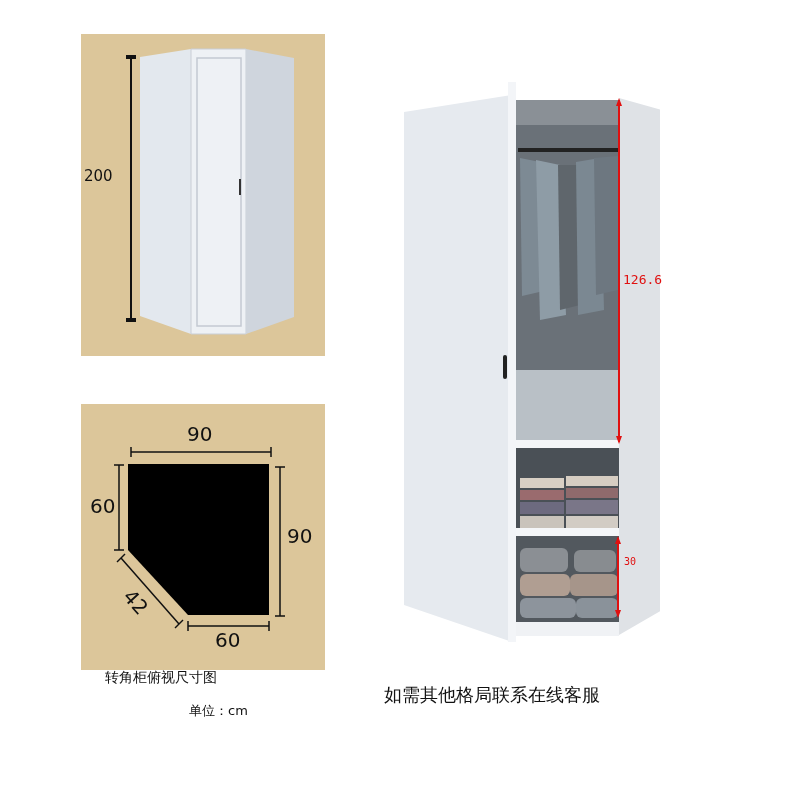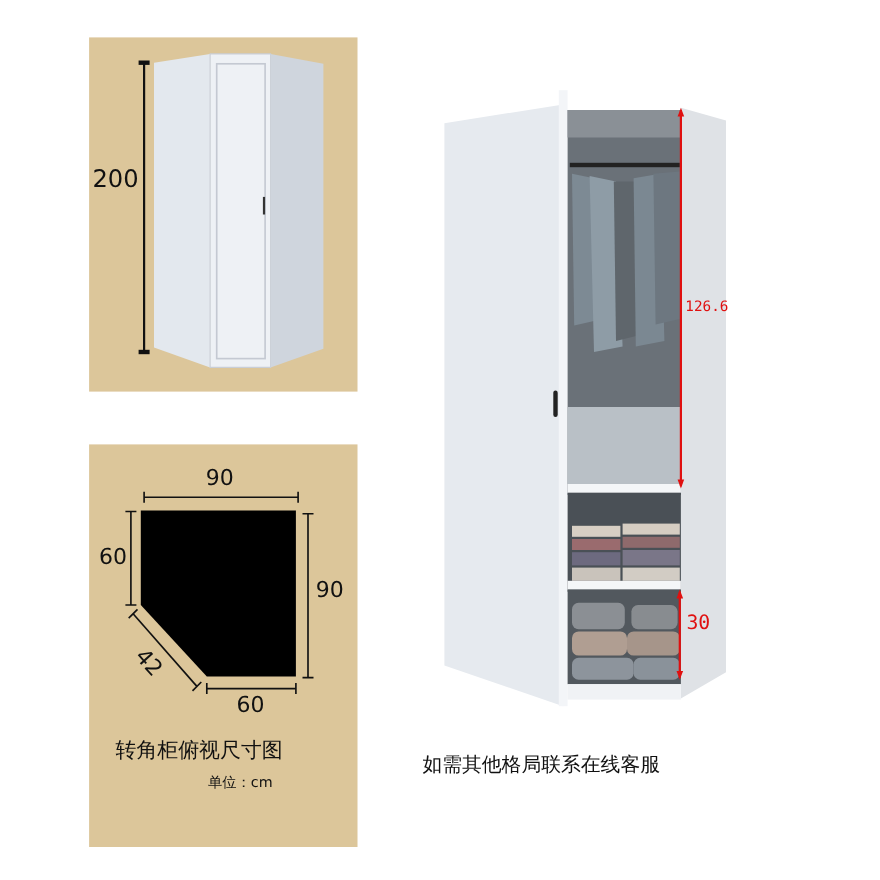--- a/index.html
+++ b/index.html
@@ -1,20 +1,20 @@
 <!DOCTYPE html>
 <html><head>
   <meta charset="utf-8">
   <style>
     html, body { margin: 0; padding: 0; }
     body { width: 800px; height: 800px; background: #ffffff; position: relative; overflow: hidden;
       font-family: "DejaVu Sans", "Liberation Sans", sans-serif; }
     .panel { position: absolute; background: #dcc69a; }
     #panel-front { left: 81px; top: 34px; width: 244px; height: 322px; }
-    #panel-top { left: 81px; top: 404px; width: 244px; height: 366px; }
+    #panel-top { left: 81px; top: 404px; width: 244px; height: 266px; }
     .abs { position: absolute; }
     .dim-label { position: absolute; font-size: 20px; color: #111; }
     .red-label { position: absolute; font-size: 13px; color: #e01010; font-family: "DejaVu Sans Mono", monospace; }
     .caption { position: absolute; color: #111; }
   </style>
 </head>
 <body>
 
 <div id="panel-front" class="panel">
   <svg width="244" height="322" viewBox="0 0 244 322">
@@ -24,21 +24,21 @@
     <rect x="49" y="22" width="2" height="265" fill="#111"></rect>
 
     <polygon points="59,23 110,15 110,300 59,282" fill="#e3e8ee"></polygon>
 
     <polygon points="110,15 165,15 165,300 110,300" fill="#eef1f5" stroke="#c9ced6" stroke-width="1"></polygon>
     <rect x="116" y="24" width="44" height="268" fill="none" stroke="#c4c9d2" stroke-width="1.5"></rect>
     <rect x="158" y="145" width="2" height="16" fill="#333"></rect>
 
     <polygon points="165,15 213,24 213,283 165,300" fill="#cfd5dd"></polygon>
   </svg>
-  <div class="dim-label" style="left:3px; top:117px; font-size:22px;">200</div>
+  <div class="dim-label" style="left:3px; top:133px; font-size:15px;">200</div>
 </div>
 
 <div id="panel-top" class="panel">
   <svg width="244" height="322" viewBox="0 0 244 322">
     <polygon points="47,60 188,60 188,211 107,211 47,146" fill="#000"></polygon>
 
     <line x1="50" y1="48" x2="190" y2="48" stroke="#111" stroke-width="1.5"></line>
     <line x1="50" y1="43" x2="50" y2="53" stroke="#111" stroke-width="1.5"></line>
     <line x1="190" y1="43" x2="190" y2="53" stroke="#111" stroke-width="1.5"></line>
 
@@ -56,21 +56,21 @@
 
     <line x1="107" y1="222" x2="188" y2="222" stroke="#111" stroke-width="1.5"></line>
     <line x1="107" y1="217" x2="107" y2="227" stroke="#111" stroke-width="1.5"></line>
     <line x1="188" y1="217" x2="188" y2="227" stroke="#111" stroke-width="1.5"></line>
   </svg>
   <div class="dim-label" style="left:106px; top:18px;">90</div>
   <div class="dim-label" style="left:9px; top:90px;">60</div>
   <div class="dim-label" style="left:206px; top:120px;">90</div>
   <div class="dim-label" style="left:42px; top:186px; transform:rotate(48deg);">42</div>
   <div class="dim-label" style="left:134px; top:224px;">60</div>
-  <div class="caption" style="left:24px; top:265px; font-size:19px;">转角柜俯视尺寸图</div>
+  <div class="caption" style="left:24px; top:265px; font-size:14px;">转角柜俯视尺寸图</div>
   <div class="caption" style="left:76px; top:298px; font-size:13px;margin-left:32px;">单位：cm</div>
 </div>
 
 <div class="abs" style="left:390px; top:70px; width:270px; height:580px;">
   <svg width="270" height="580" viewBox="0 0 270 580">
 
     <polygon points="14,42 122,25 122,572 14,535" fill="#e6eaef"></polygon>
     <rect x="118" y="12" width="8" height="560" fill="#f3f5f8"></rect>
     <rect x="113" y="285" width="4" height="24" rx="2" fill="#222"></rect>
 
@@ -108,16 +108,16 @@
     <rect x="126" y="552" width="103" height="14" fill="#f0f2f5"></rect>
 
     <line x1="229" y1="30" x2="229" y2="372" stroke="#e01010" stroke-width="2"></line>
     <polygon points="226,36 232,36 229,28" fill="#e01010"></polygon>
     <polygon points="226,366 232,366 229,374" fill="#e01010"></polygon>
     <line x1="228" y1="468" x2="228" y2="546" stroke="#e01010" stroke-width="2"></line>
     <polygon points="225,474 231,474 228,466" fill="#e01010"></polygon>
     <polygon points="225,540 231,540 228,548" fill="#e01010"></polygon>
   </svg>
   <div class="red-label" style="left:233px; top:202px;">126.6</div>
-  <div class="red-label" style="left:234px; top:486px; font-size:18px;">30</div>
+  <div class="red-label" style="left:234px; top:486px; font-size:10px;">30</div>
 </div>
 
 <div class="caption" style="left:384px; top:683px; font-size:18px;">如需其他格局联系在线客服</div>
 
 </body></html>

